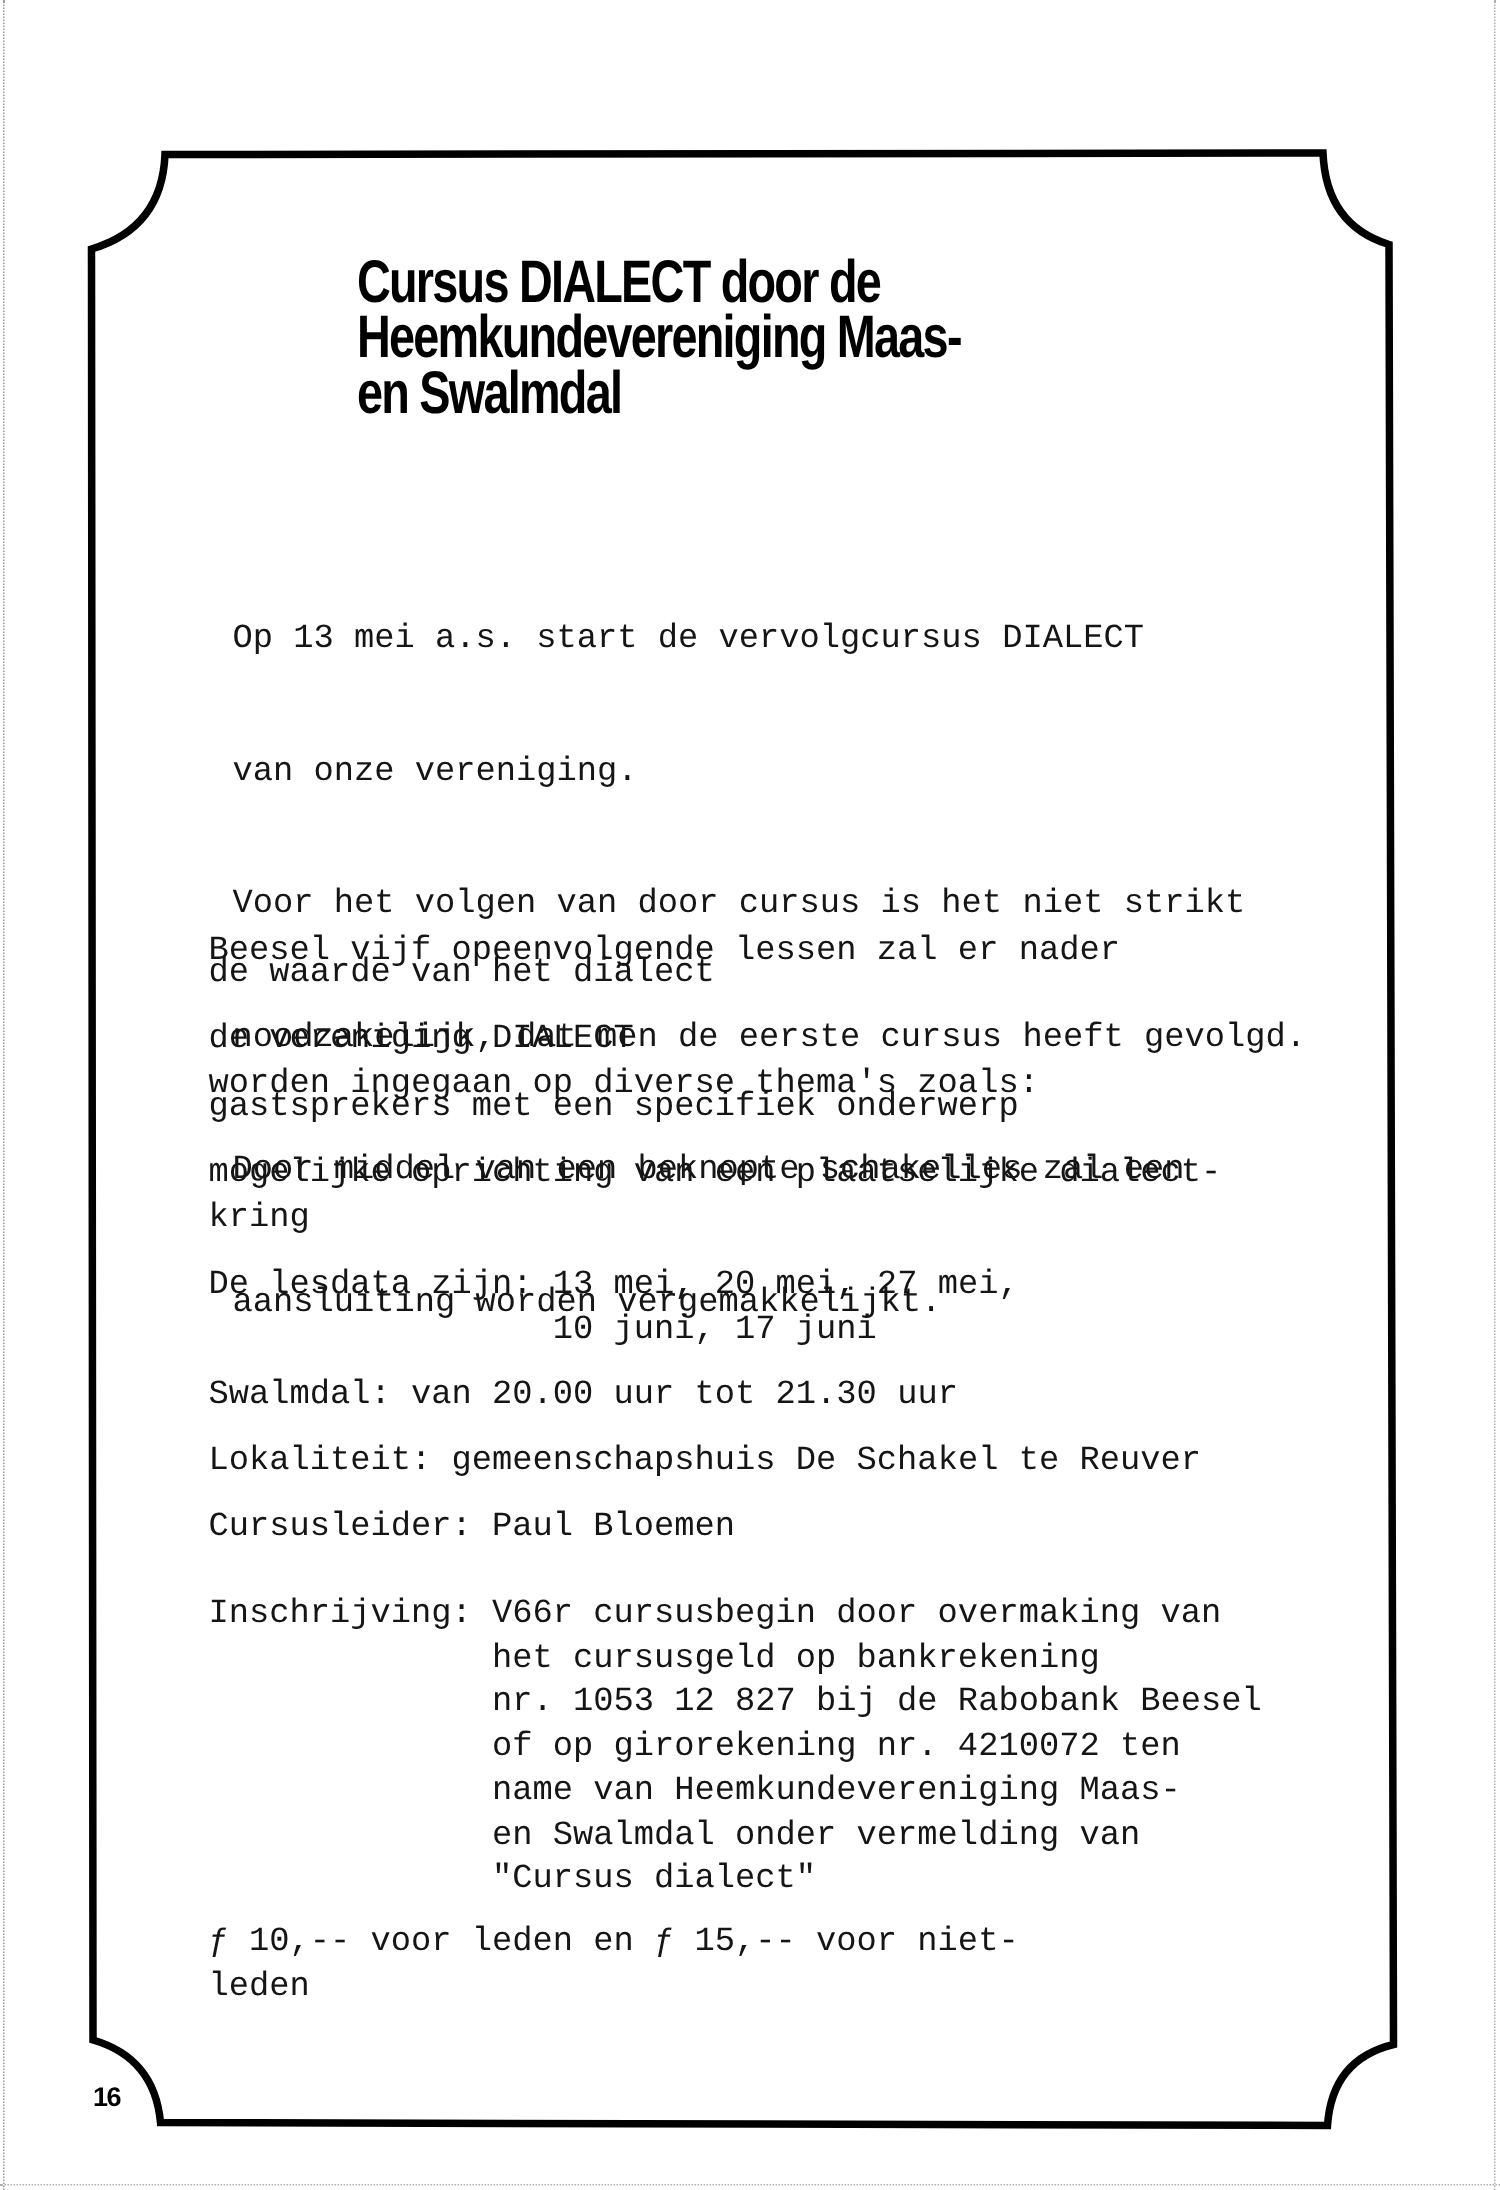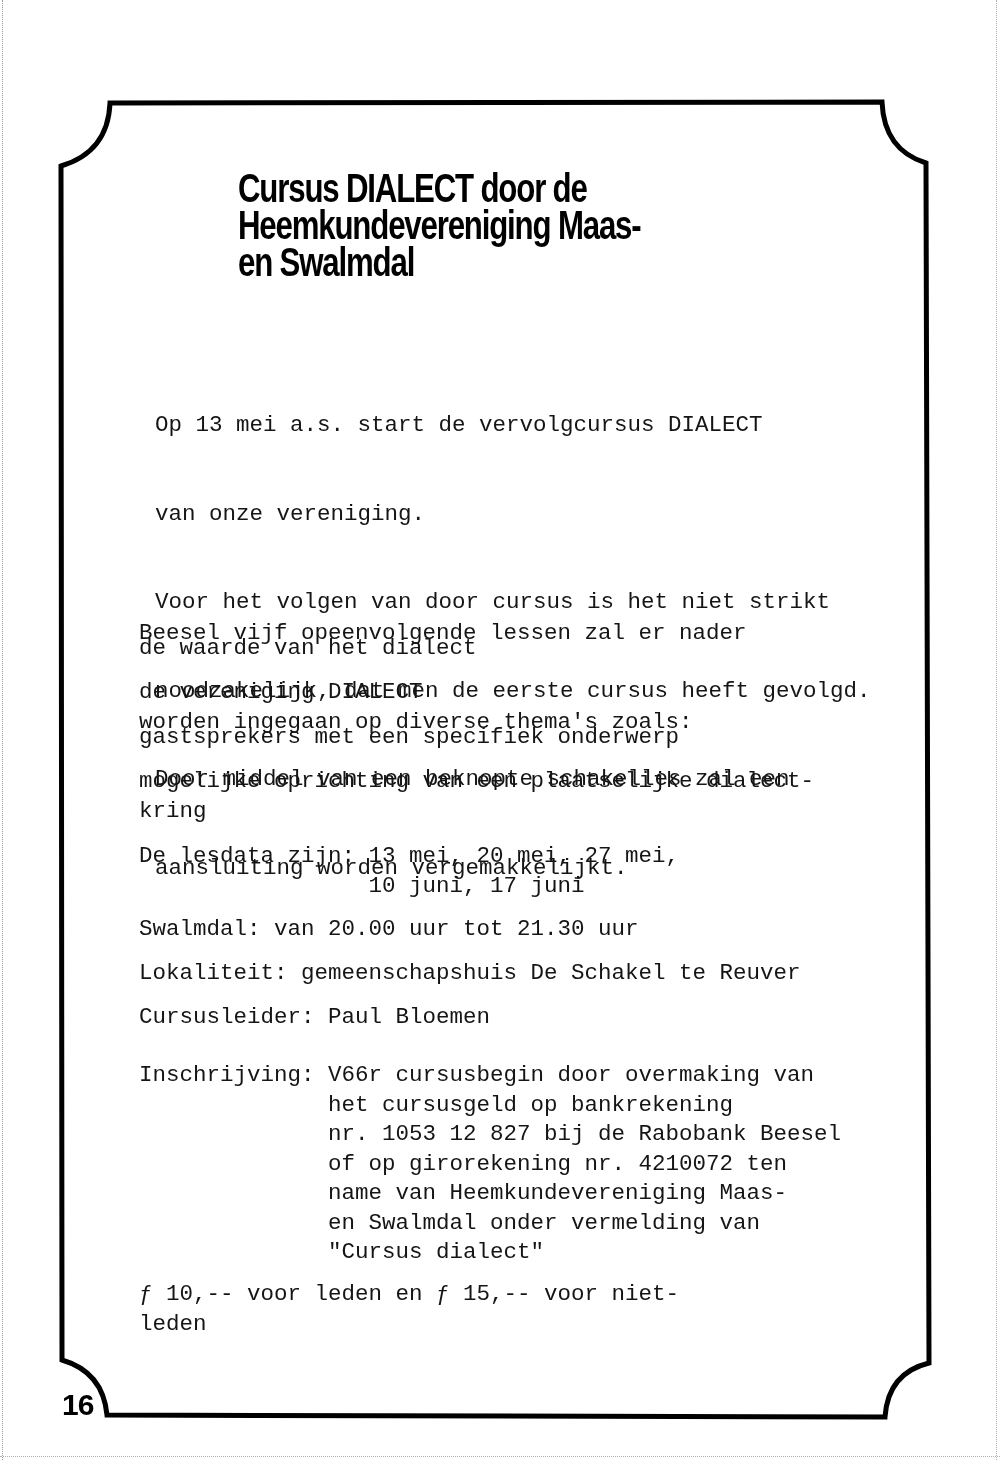--- a/index.html
+++ b/index.html
@@ -22,21 +22,21 @@
     }
     .para1 { top: 352px; margin-left: 16px; }
     .para2 { top: 560px; }
     .item { position: absolute; left: 139px; font-family: Liberation Mono, monospace; }
     .row { position: absolute; left: 139px; display: flex; }
     .row .label { white-space: pre; }
     .row .value { white-space: pre; }
     .page-number {
       position: absolute; left: 62px; top: 1388px;
       font-family: "Liberation Sans", sans-serif; font-weight: bold;
-      font-size: 30px; letter-spacing: -1px; color: #000;
+      font-size: 18px; letter-spacing: -1px; color: #000;
     }
   </style>
 </head>
 <body>
 
 <div class="dotted-left"></div>
 <div class="dotted-right"></div>
 <div class="dotted-bottom"></div>
 
 <svg class="frame" width="1000" height="1460">

